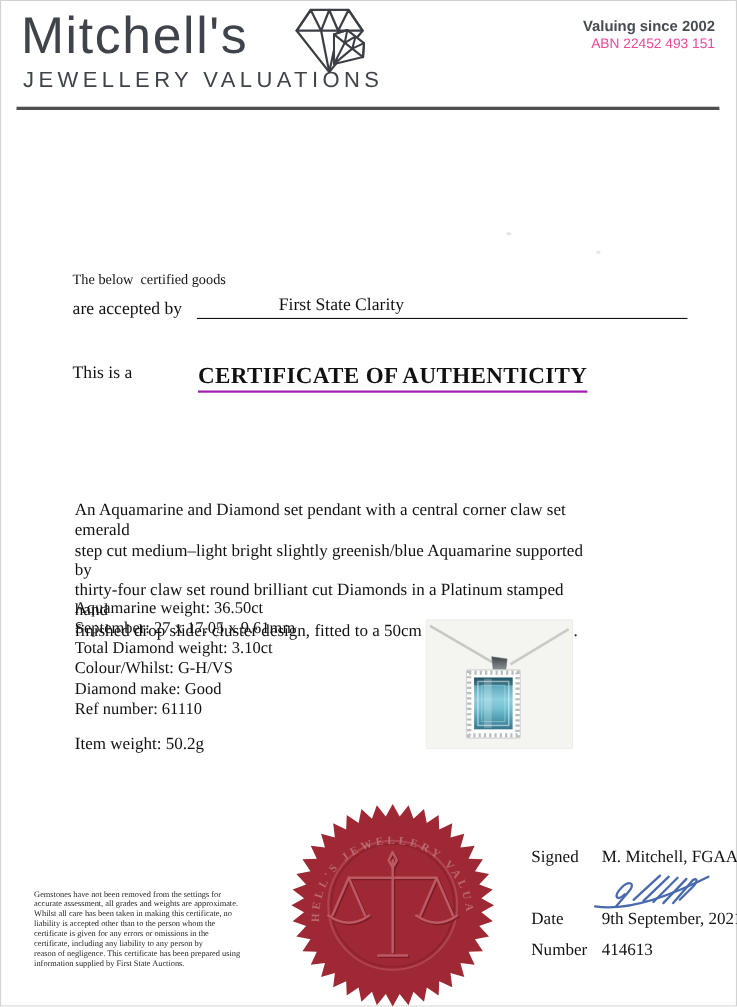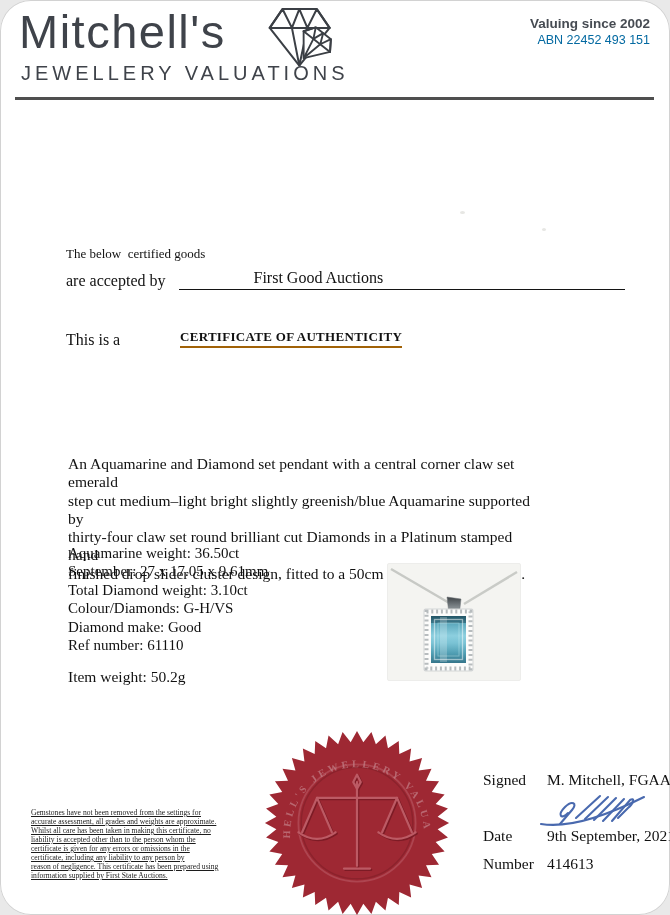--- a/index.html
+++ b/index.html
@@ -5,42 +5,41 @@
   html,body{margin:0;padding:0;background:#e9e9e9;}
   .page{
     position:relative;
     width:670px;height:915px;
     margin:0 auto;
     background:#ffffff;
     box-shadow:inset 0 0 0 1px #d2d2d2;
     overflow:hidden;
     font-family:"Liberation Serif", serif;
     color:#111;
-    border-radius:31px;
   }
   
   .logo-text{
     position:absolute;left:19px;top:4px;
     font-family:"Liberation Sans", sans-serif;
     font-weight:300;font-size:47px;letter-spacing:1.5px;
     color:#3f434a;white-space:nowrap;
   }
   .diamonds{position:absolute;left:263px;top:3px;}
   .logo-sub{
     position:absolute;left:21px;top:62px;
     font-family:"Liberation Sans", sans-serif;
     font-size:20px;font-weight:300;letter-spacing:4px;
     color:#3f434a;white-space:nowrap;
   }
   .header-right{
     position:absolute;right:20px;top:16px;
     text-align:right;font-family:"Liberation Sans", sans-serif;
   }
   .tagline{font-size:13.5px;font-weight:bold;color:#464b52;}
-  .abn{font-size:12.5px;color:#0369a1;margin-top:2px;}
+  .abn{font-size:12.5px;color:#ec4899;margin-top:2px;}
   .header-rule{
     position:absolute;left:15px;top:97px;width:639px;height:2.5px;
     background:#4f4f4f;
   }
   
   .presented-line1{
     position:absolute;left:66px;top:246px;
     font-size:13px;white-space:pre;
   }
   .presented-line2{
@@ -50,41 +49,41 @@
   .fill-line{
     display:inline-block;width:372px;height:20px;
     border-bottom:1.6px solid #141414;
     margin-left:14px;padding-left:74px;
     box-sizing:content-box;vertical-align:bottom;
   }
   
   .title-prefix{position:absolute;left:66px;top:331px;font-size:16px;}
   .cert-title{
     position:absolute;left:180px;top:329px;
-    font-size:13px;font-weight:bold;letter-spacing:0.3px;
-    border-bottom:2px solid #a16207;padding-bottom:1px;
+    font-size:21px;font-weight:bold;letter-spacing:0.3px;
+    border-bottom:2px solid #a21caf;padding-bottom:1px;
     white-space:nowrap;
   }
   
   .description{
     position:absolute;left:68px;top:455px;width:472px;
     font-size:15.5px;line-height:18.3px;white-space:pre-line;
   }
   .specs{position:absolute;left:68px;top:544px;font-size:15px;line-height:18.4px;}
   .spec-line{white-space:nowrap;}
   .item-weight{position:absolute;left:68px;top:668px;font-size:15.5px;white-space:nowrap;}
   
   .photo{
     position:absolute;left:387px;top:563px;width:132px;height:116px;
     background:#f4f4f1;border:1px solid #ededeb;border-radius:2px;
   }
   
   .fine-print{
     position:absolute;left:31px;top:808px;width:226px;
-    font-size:7.6px;line-height:9px;color:#1c1c1c;white-space:pre-line;text-decoration:underline;
+    font-size:7.6px;line-height:9px;color:#1c1c1c;white-space:pre-line;
   }
   .seal{position:absolute;left:264px;top:730px;width:186px;height:186px;}
   .sign-label{position:absolute;left:483px;font-size:15.5px;}
   .sign-value{position:absolute;left:547px;font-size:15.5px;white-space:nowrap;}
   .row-signed{top:771px;}
   .row-date{top:827px;}
   .row-number{top:855px;}
   .signature{position:absolute;left:538px;top:791px;}
   
   .speck{position:absolute;border-radius:50%;background:#e7e7e4;}
@@ -122,36 +121,36 @@
     <div class="abn">ABN 22452 493 151</div>
   </div>
 
   <div class="header-rule"></div>
 
   <div class="speck speck1"></div>
   <div class="speck speck2"></div>
 
   <div class="presented-line1">The below  certified goods</div>
   <div class="presented-line2">
-    <span>are accepted by</span><span class="fill-line"><span>First Good Auctions</span></span>
+    <span>are accepted by</span><span class="fill-line"><span>First State Clarity</span></span>
   </div>
 
   <div class="title-prefix">This is a</div>
   <div class="cert-title">CERTIFICATE OF AUTHENTICITY</div>
 
   <div class="description">An Aquamarine and Diamond set pendant with a central corner claw set emerald
 step cut medium–light bright slightly greenish/blue Aquamarine supported by
 thirty-four claw set round brilliant cut Diamonds in a Platinum stamped hand
 finished drop slider cluster design, fitted to a 50cm 18ct white gold chain.</div>
 
   <div class="specs">
     <div class="spec-line"><span>Aquamarine weight:</span> <span>36.50ct</span></div>
     <div class="spec-line"><span>September:</span> <span>27 x 17.05 x 9.61mm</span></div>
     <div class="spec-line"><span>Total Diamond weight:</span> <span>3.10ct</span></div>
-    <div class="spec-line"><span>Colour/Diamonds:</span> <span>G-H/VS</span></div>
+    <div class="spec-line"><span>Colour/Whilst:</span> <span>G-H/VS</span></div>
     <div class="spec-line"><span>Diamond make:</span> <span>Good</span></div>
     <div class="spec-line"><span>Ref number:</span> <span>61110</span></div>
   </div>
 
   <div class="item-weight">
     <span>Item weight:</span> <span>50.2g</span>
   </div>
 
   <div class="photo">
     <svg width="132" height="116" viewBox="0 0 132 116">

